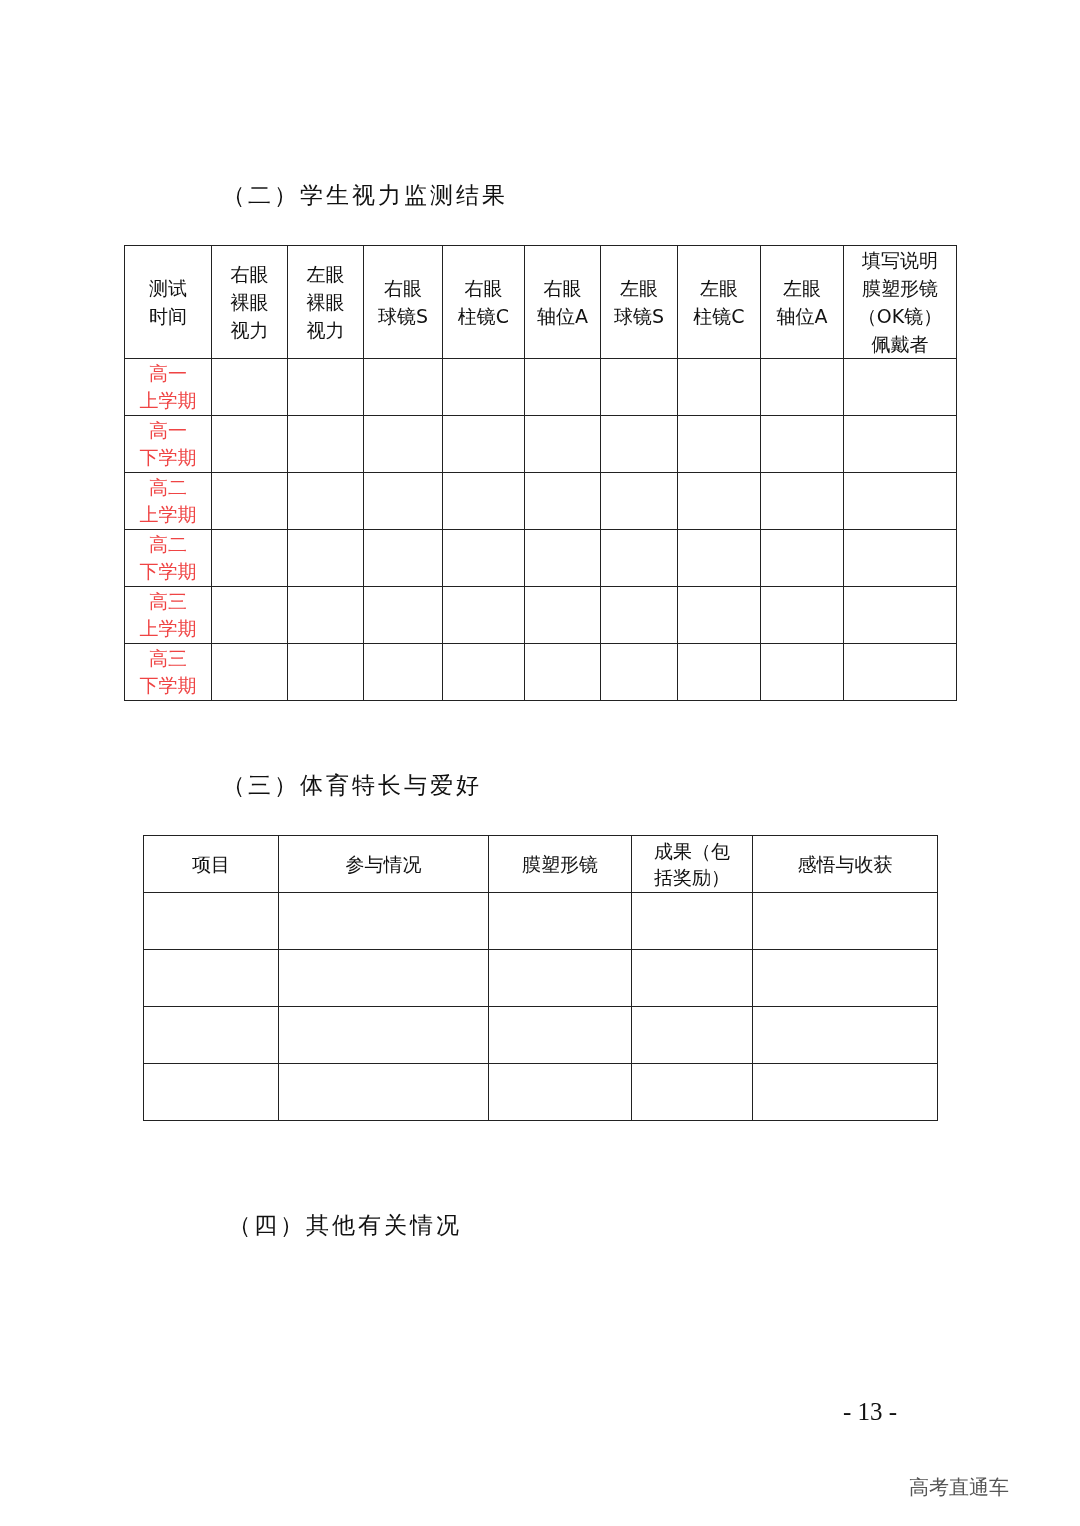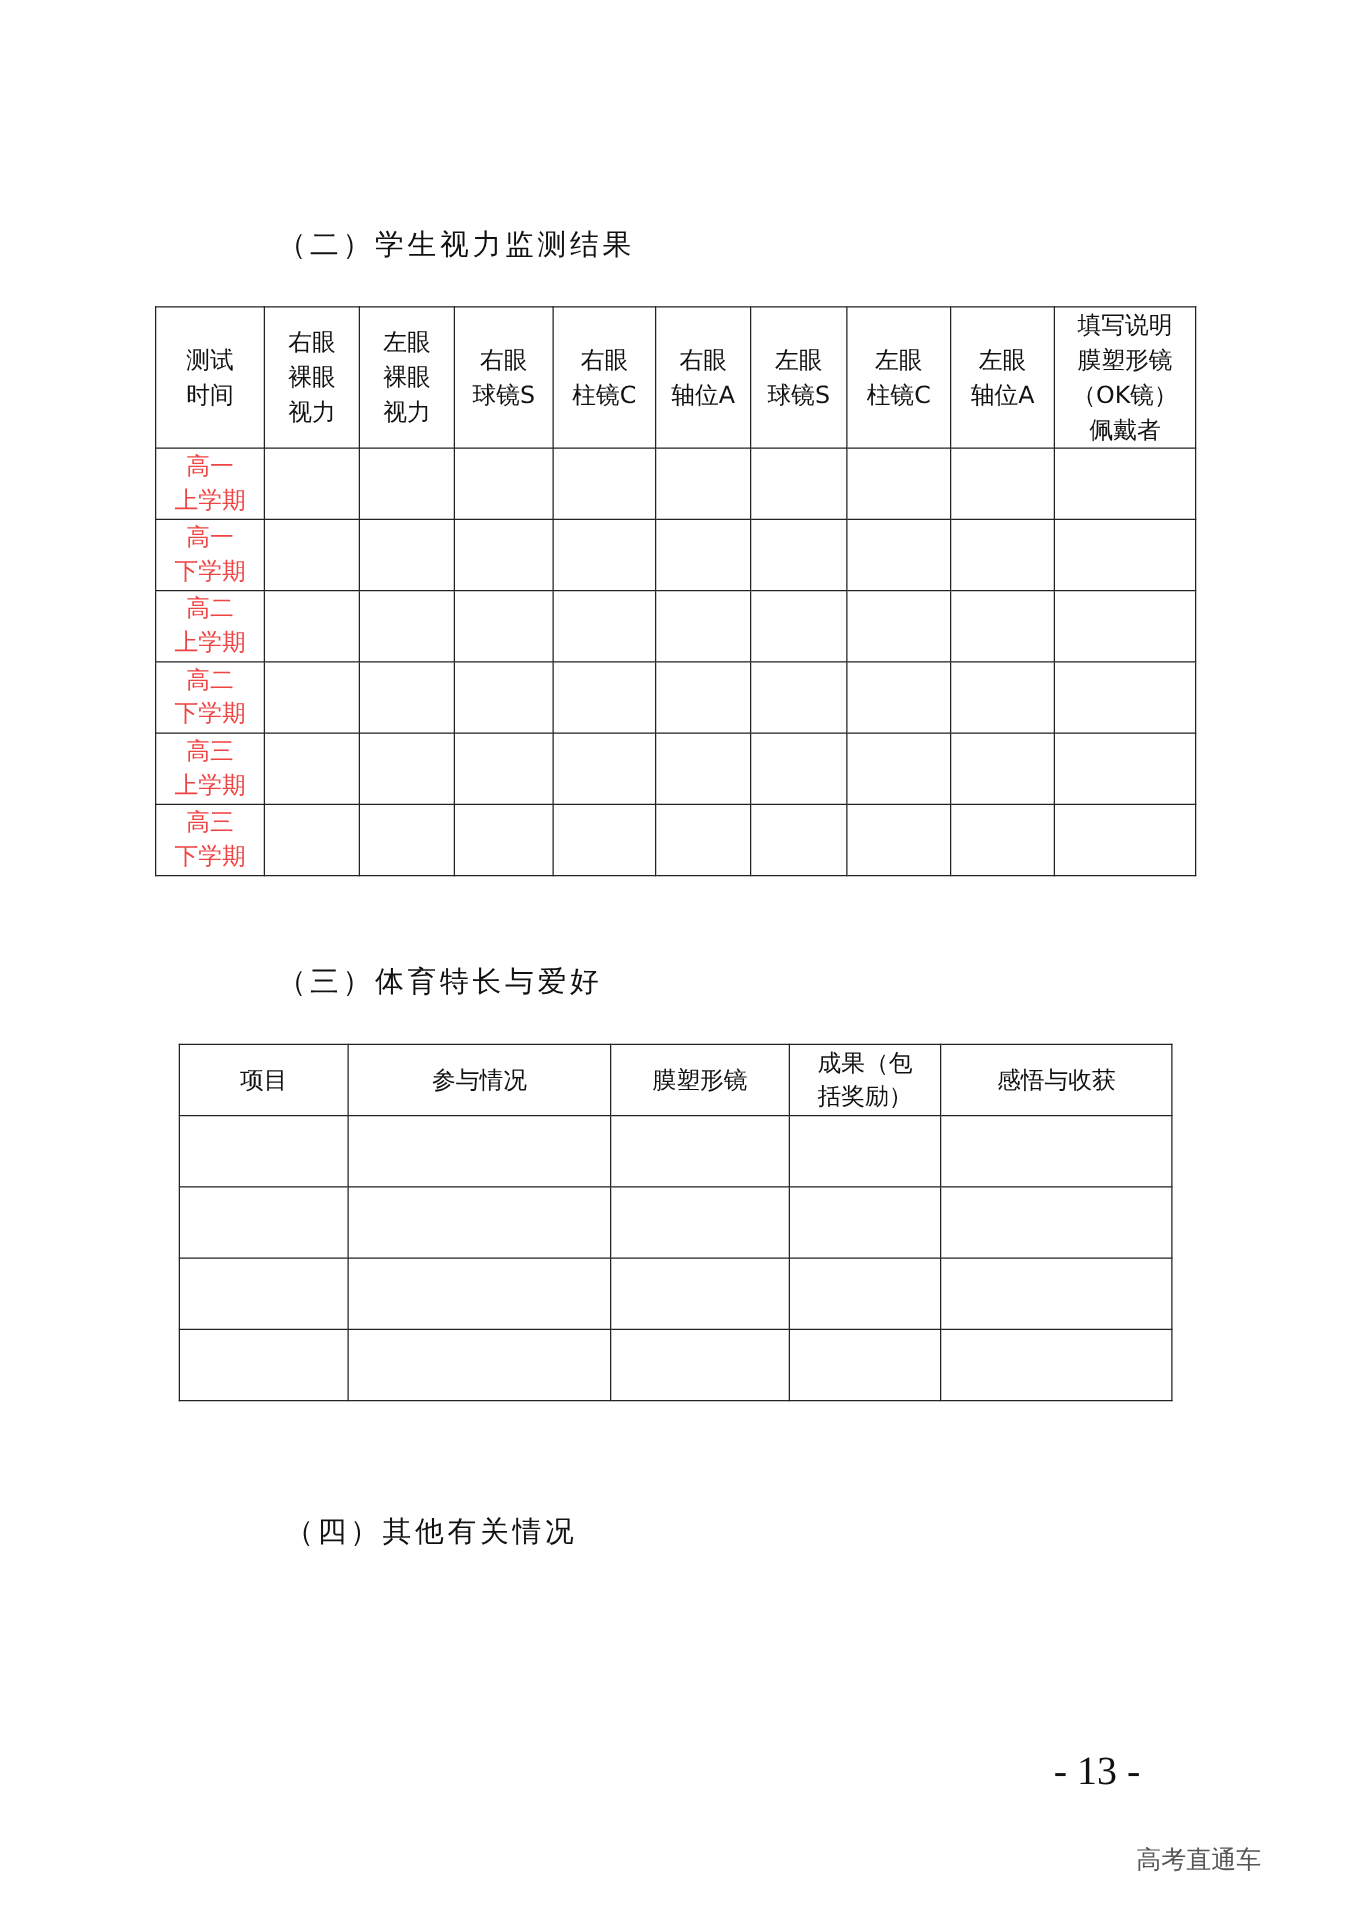--- a/index.html
+++ b/index.html
@@ -6,21 +6,21 @@
   body { width:1080px; height:1526px; position:relative; overflow:hidden;
          font-family:"DejaVu Serif", serif; color:#111; }
   .heading { position:absolute; font-size:23px; letter-spacing:3px; font-family:"DejaVu Serif", serif; }
   table { border-collapse:collapse; position:absolute; table-layout:fixed; }
   td, th { border:1.5px solid #222; text-align:center; vertical-align:middle; padding:0;
            font-weight:normal; font-family:"DejaVu Sans", sans-serif; }
   #vision th { font-size:19px; line-height:28px; }
   #vision td.rowlabel { font-size:19px; line-height:27px; color:#ef4444; font-family:"DejaVu Serif", serif; }
   #sports th { font-size:19px; line-height:26px; }
   #sports td.note-label, #sports td.note-text { font-size:18px; color:#333; letter-spacing:2px; font-family:"DejaVu Serif", serif; }
-  .pagenum { position:absolute; left:843px; top:1398px; font-size:32px; font-family:"Liberation Serif", serif; }
+  .pagenum { position:absolute; left:843px; top:1398px; font-size:25px; font-family:"Liberation Serif", serif; }
   .watermark { position:absolute; left:909px; top:1474px; font-size:20px; color:#555; font-family:"DejaVu Sans", sans-serif; }
   .hl { display:block; }
 </style>
 </head>
 <body>
 
 <div class="heading" style="left:222px; top:180px;">（二）学生视力监测结果</div>
 
 <table id="vision" style="left:124px; top:245px; width:832px;">
   <colgroup>

